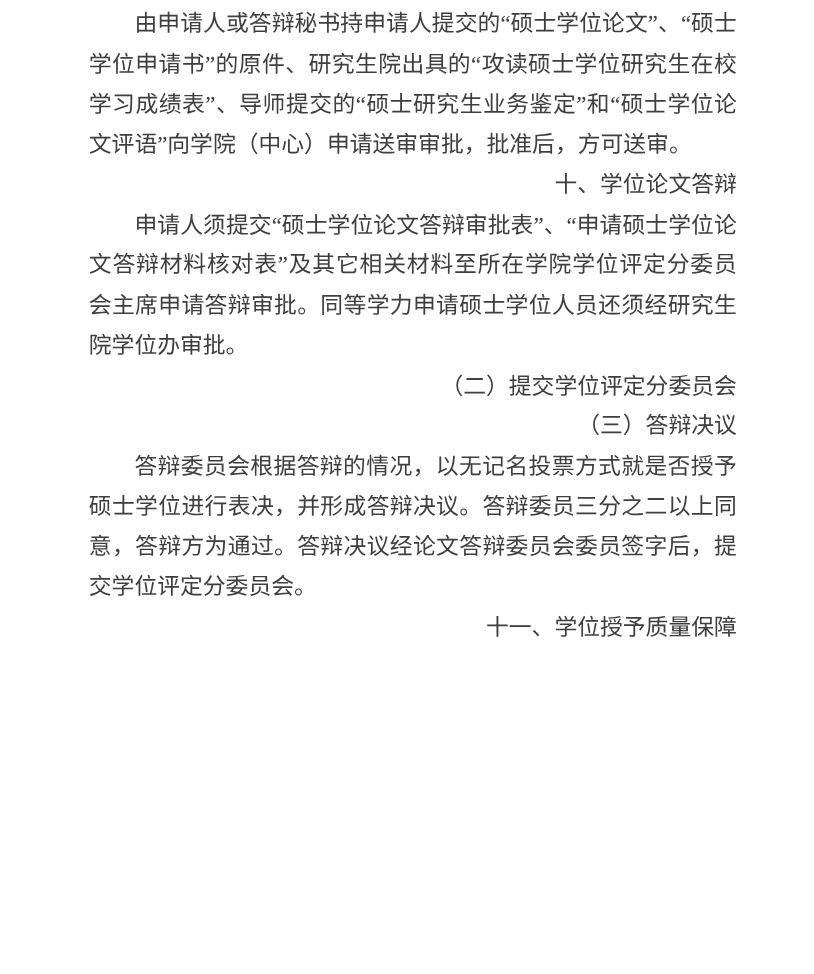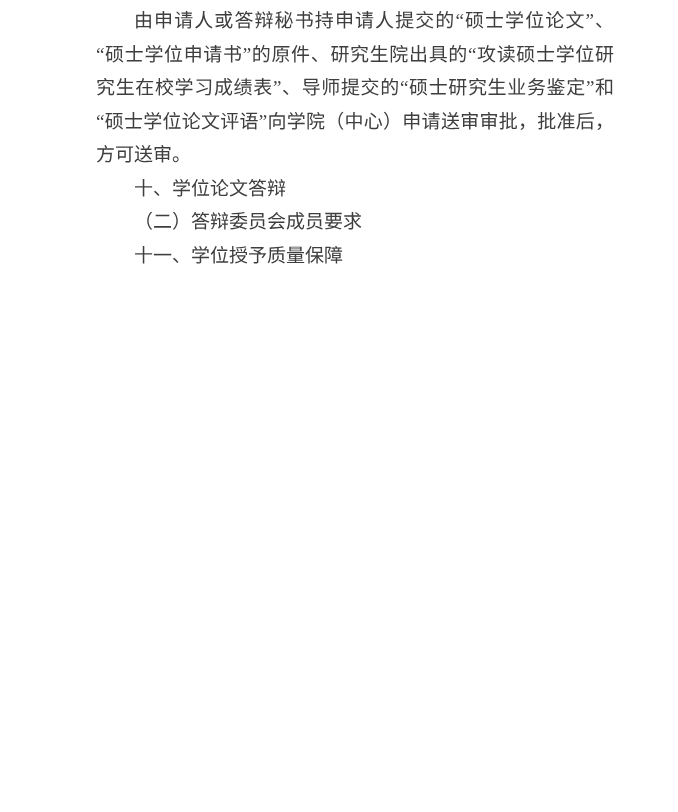--- a/index.html
+++ b/index.html
@@ -6,53 +6,56 @@
     margin: 0;
     padding: 0;
     background: #ffffff;
   }
   .page {
     position: relative;
     box-sizing: border-box;
     width: 678px;
     height: 812px;
     background: #ffffff;
-    padding: 4px 64px 0 96px;
+    padding: 4px 64px 0 74px;
     overflow: hidden;
   }
   .doc-text {
     font-family: "Liberation Serif", "DejaVu Serif", serif;
     font-size: 19px;
     line-height: 33.5px;
     color: #3e3e3e;
   }
   .para {
     margin: 0;
     text-align: justify;
     text-indent: 2em;
     word-break: break-all;
   }
   .heading {
     margin: 0;
-    text-align: left;
+    text-align: right;
     text-indent: 2em;
     font-weight: normal;
     white-space: nowrap;
   }
 </style>
 </head>
 <body>
 
 <div class="page doc-text">
   <p class="para">由申请人或答辩秘书持申请人提交的“硕士学位论文”、“硕士学位申请书”的原件、研究生院出具的“攻读硕士学位研究生在校学习成绩表”、导师提交的“硕士研究生业务鉴定”和“硕士学位论文评语”向学院（中心）申请送审审批，批准后，方可送审。</p>
 
   <p class="heading">十、学位论文答辩</p>
 
 
+  <p class="para">申请人须提交“硕士学位论文答辩审批表”、“申请硕士学位论文答辩材料核对表”及其它相关材料至所在学院学位评定分委员会主席申请答辩审批。同等学力申请硕士学位人员还须经研究生院学位办审批。</p>
 
-  <p class="heading">（二）答辩委员会成员要求</p>
+  <p class="heading">（二）提交学位评定分委员会</p>
 
 
+  <p class="heading">（三）答辩决议</p>
 
+  <p class="para">答辩委员会根据答辩的情况，以无记名投票方式就是否授予硕士学位进行表决，并形成答辩决议。答辩委员三分之二以上同意，答辩方为通过。答辩决议经论文答辩委员会委员签字后，提交学位评定分委员会。</p>
 
   <p class="heading">十一、学位授予质量保障</p>
 
 </div>
 
 </body></html>

